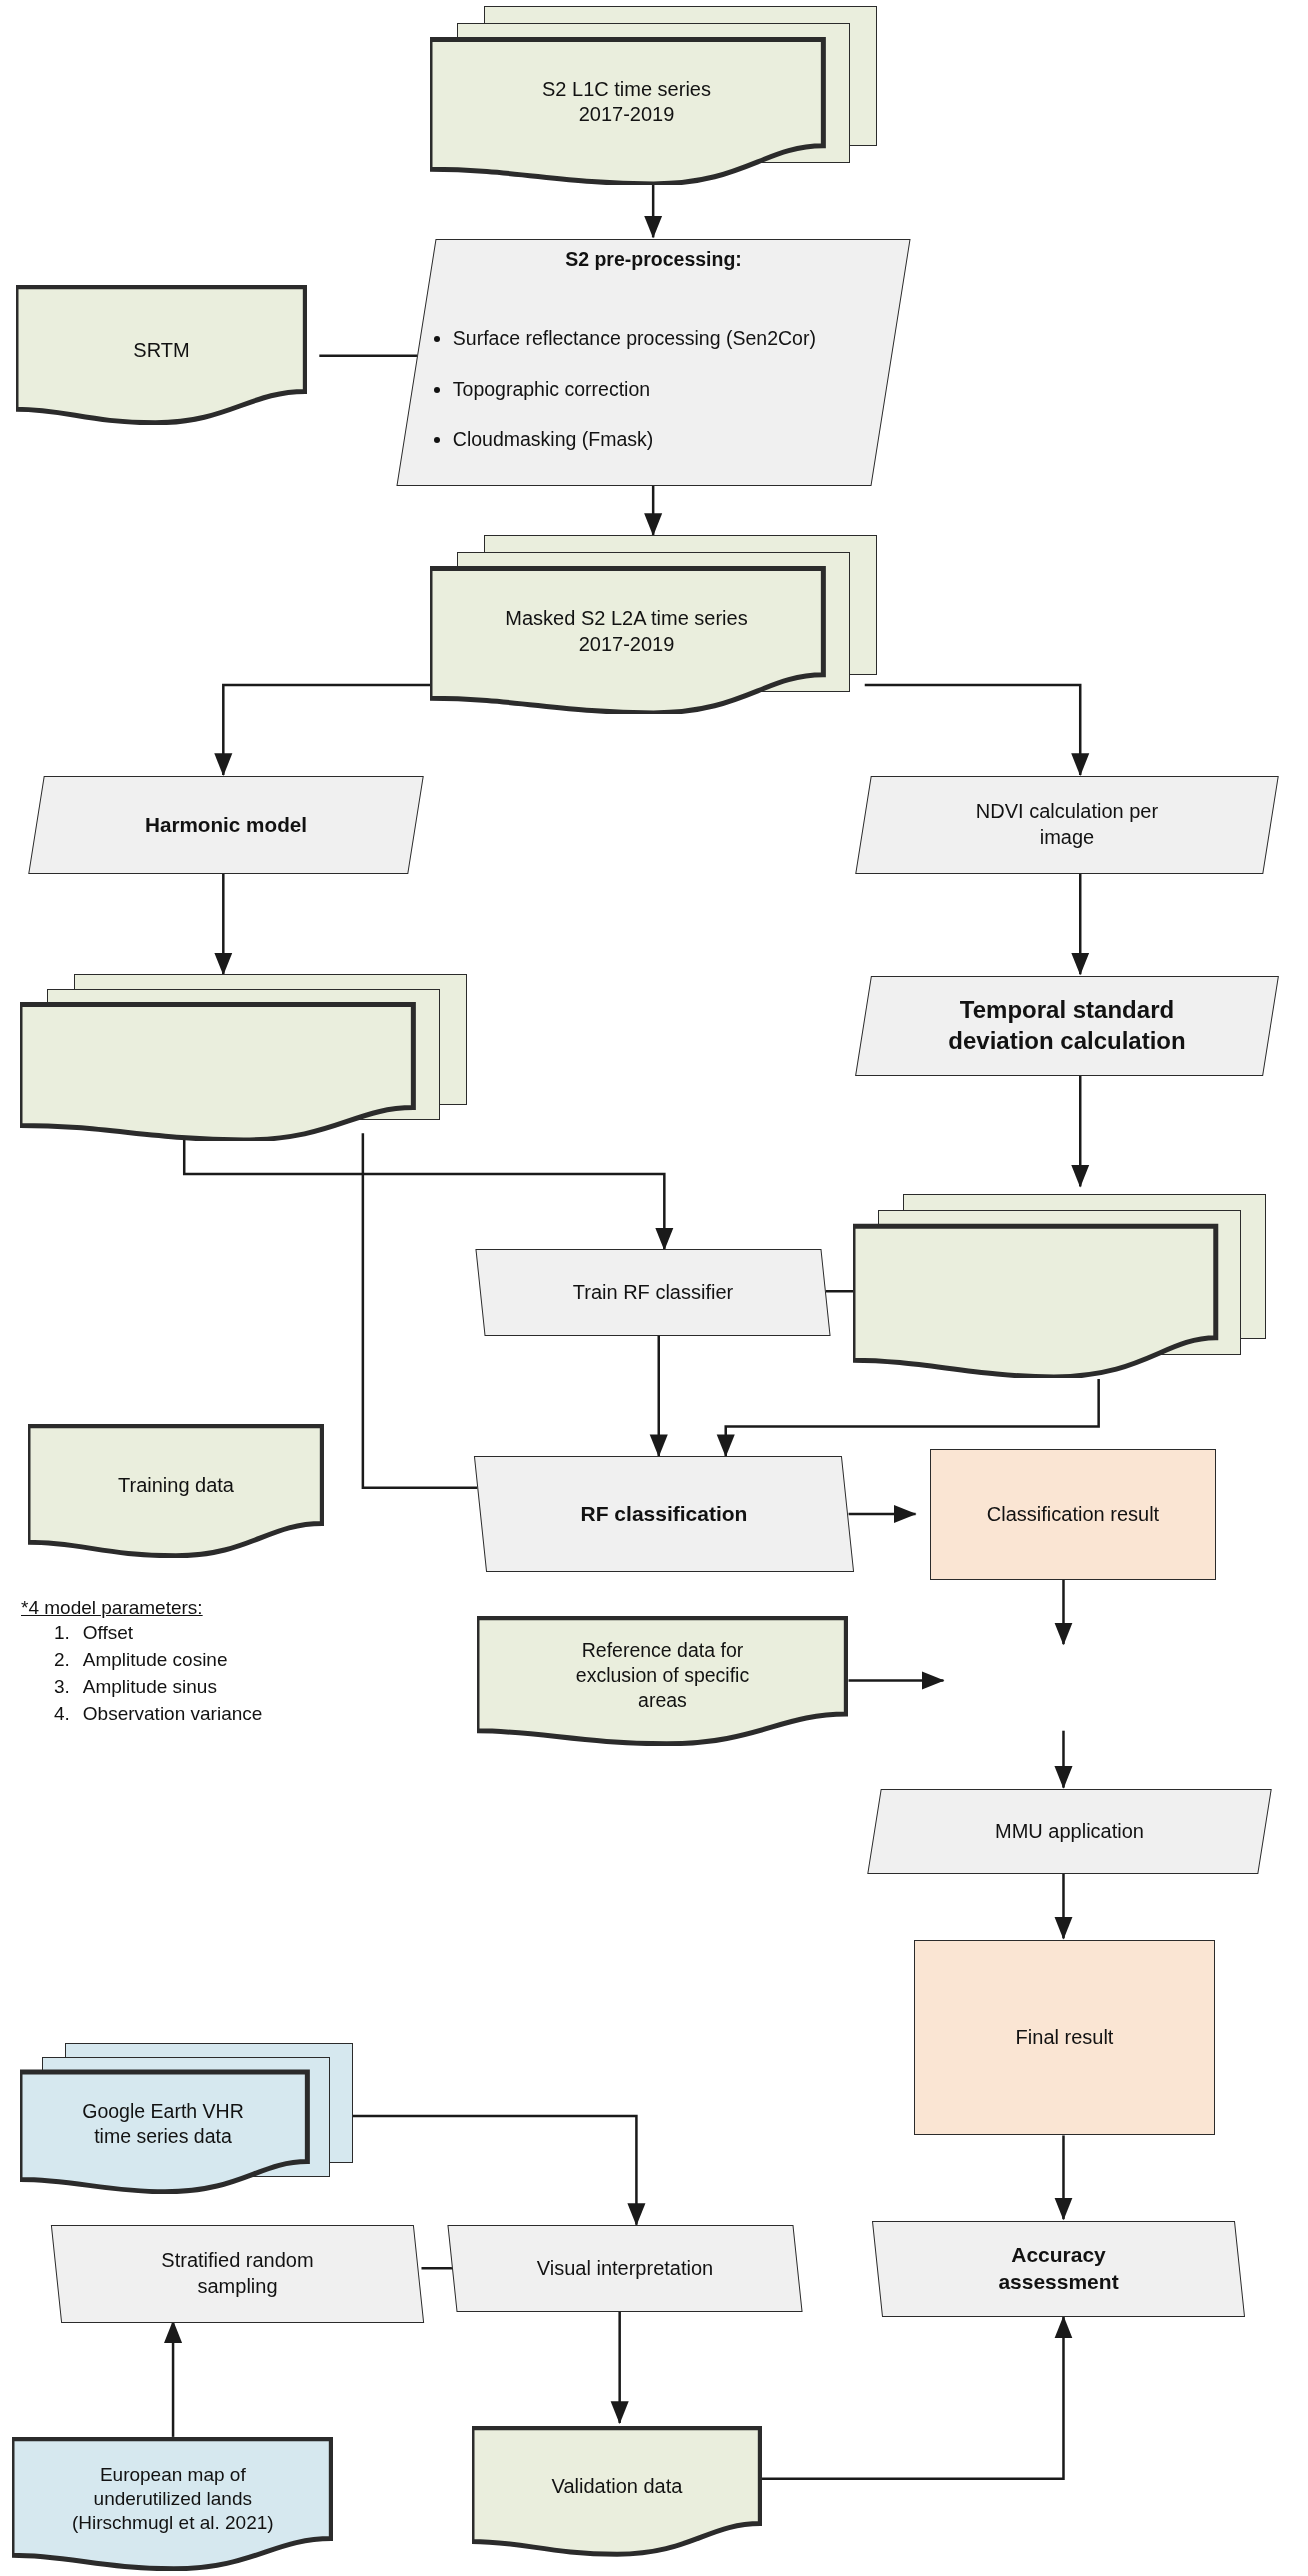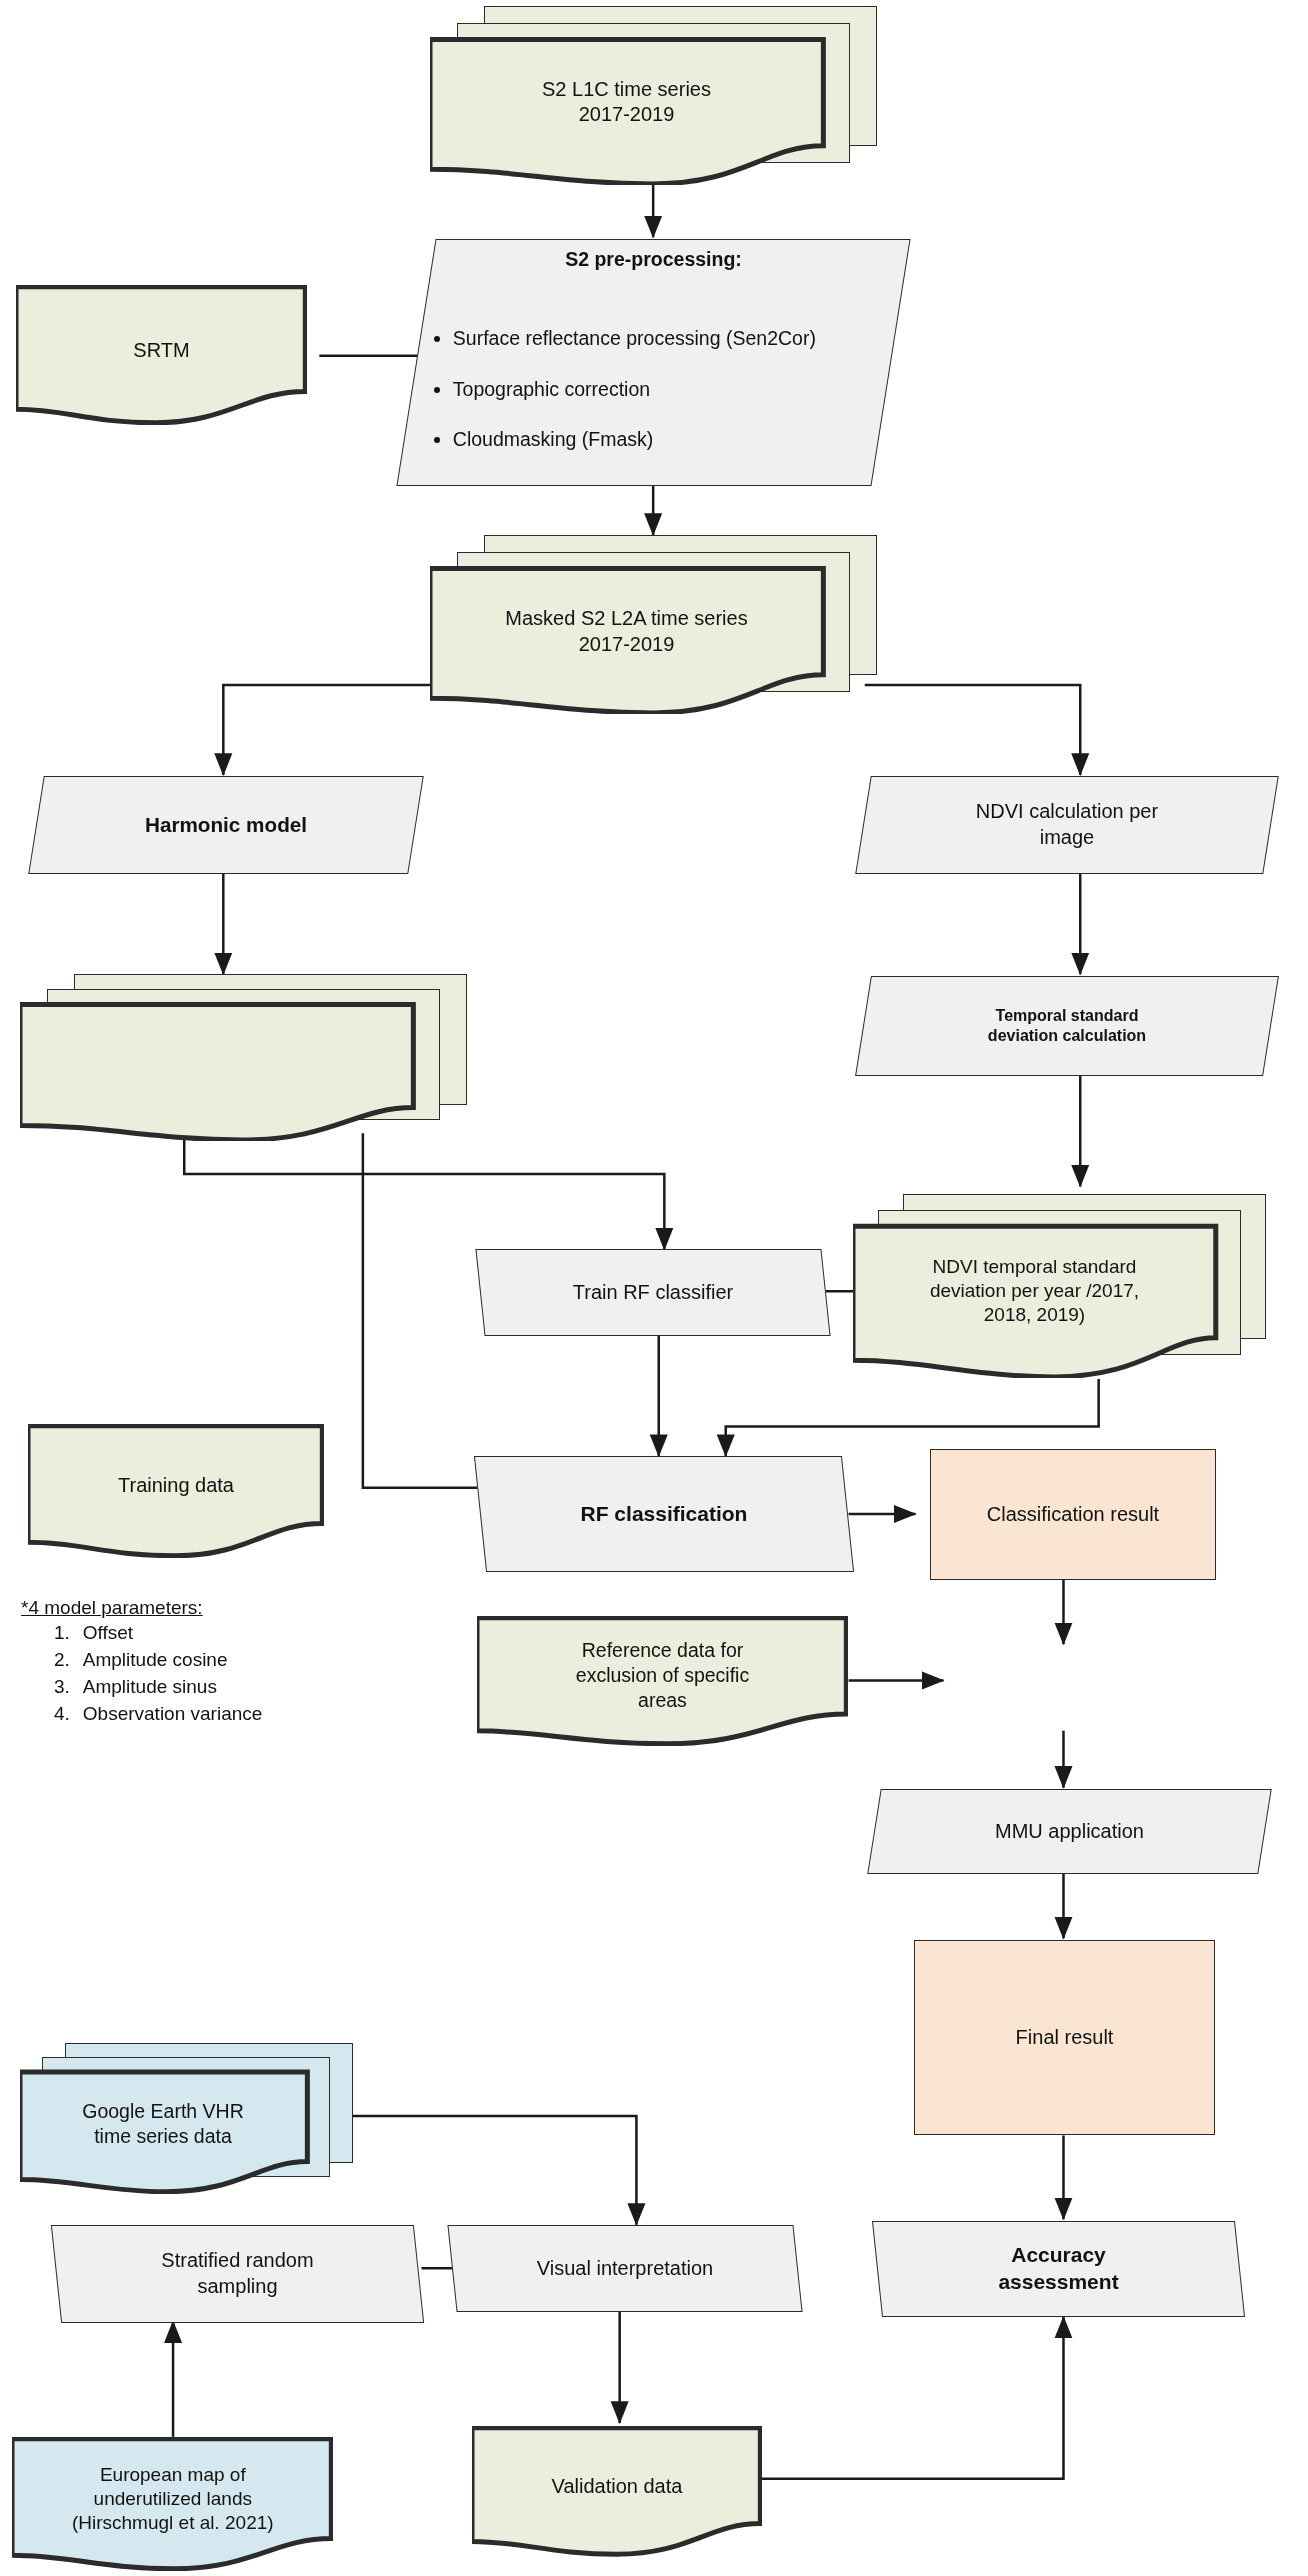--- a/index.html
+++ b/index.html
@@ -224,42 +224,39 @@
   <div class="node doc stack" style="left:19.5px; top:974px; width:447px; height:167px; font-size:19.5px;">
     <div class="ghost green-bg" style="left:54px; top:0; width:393px; height:131px;"></div>
     <div class="ghost green-bg" style="left:27px; top:15px; width:393px; height:131px;"></div>
     <div class="shp">
       <svg viewBox="0 0 800 300" preserveAspectRatio="none">
         <path class="green-fill" stroke="#2b2b2b" stroke-width="5" vector-effect="non-scaling-stroke" d="M0,55 L704,55 L704,240 C600,240 560,298 400,298 C240,298 150,272 0,272 Z"></path>
       </svg>
     </div>
   </div>
 
-  <div class="node par skew bold" style="left:863px; top:976px; width:408px; height:100px; font-size:16px;">
+  <div class="node par skew bold" style="left:863px; top:976px; width:408px; height:100px; font-size:24px;">
     <div class="shp"></div>
     <span class="lbl">Temporal standard
 deviation calculation</span>
   </div>
 
   <div class="node par skewr" style="left:480px; top:1249px; width:346px; height:87px; font-size:20px;">
     <div class="shp"></div>
     <span class="lbl">Train RF classifier</span>
   </div>
 
   <div class="node doc stack" style="left:853px; top:1194px; width:413px; height:184px; font-size:19px;">
     <div class="ghost green-bg" style="left:50px; top:0; width:363px; height:145px;"></div>
     <div class="ghost green-bg" style="left:25px; top:15.6px; width:363px; height:145px;"></div>
     <div class="shp">
       <svg viewBox="0 0 740 330" preserveAspectRatio="none">
         <path class="green-fill" stroke="#2b2b2b" stroke-width="5" vector-effect="non-scaling-stroke" d="M0,58 L650,58 L650,258 C560,258 520,328 360,328 C220,328 120,298 0,298 Z"></path>
       </svg>
     </div>
-    <span class="lbl" style="margin-top:10px; margin-right:50px;">NDVI temporal standard
-deviation per year /2017,
-2018, 2019)</span>
   </div>
 
   <div class="node doc" style="left:28px; top:1424px; width:296px; height:134px; font-size:20px;">
     <div class="shp">
       <svg viewBox="0 0 530 240" preserveAspectRatio="none">
         <path class="green-fill" stroke="#2b2b2b" stroke-width="5" vector-effect="non-scaling-stroke" d="M0,3 L527,3 L527,178 C430,178 395,236 265,236 C140,236 95,212 0,212 Z"></path>
       </svg>
     </div>
     <span class="lbl" style="margin-top:-11px;">Training data</span>
   </div>

